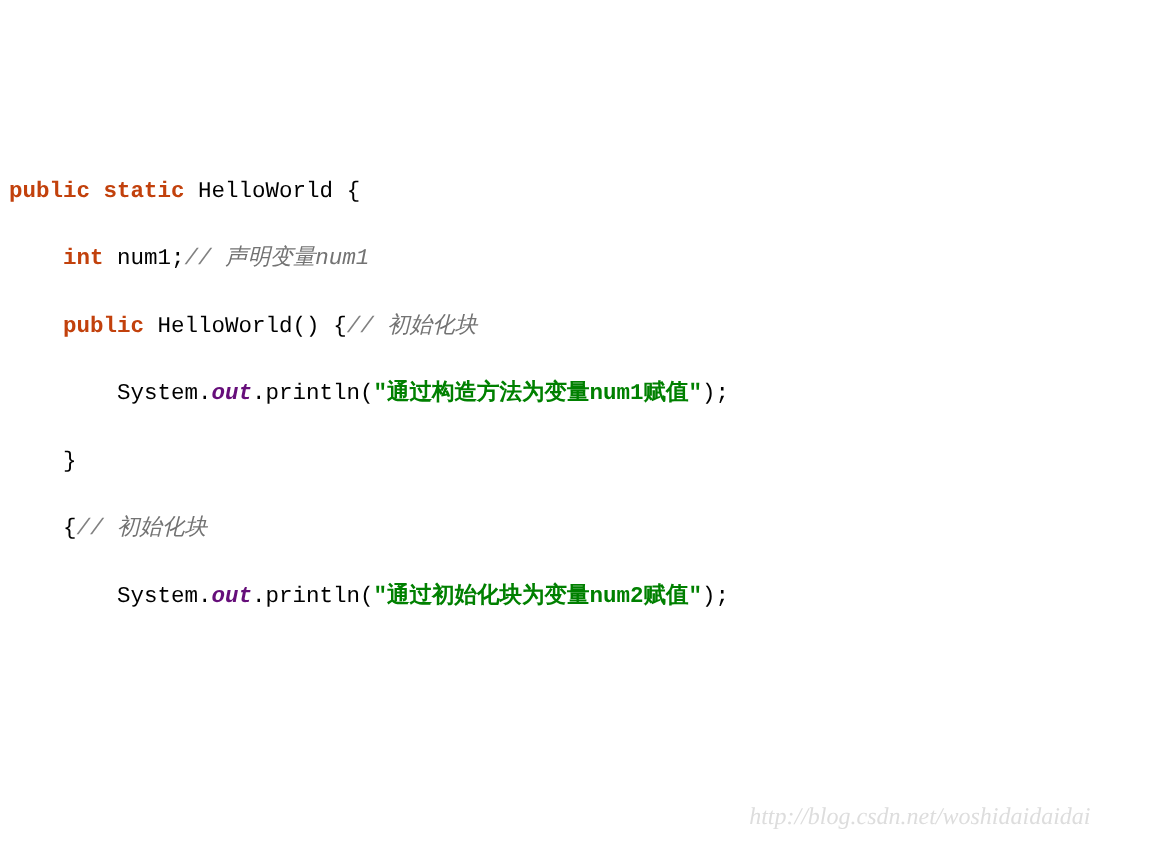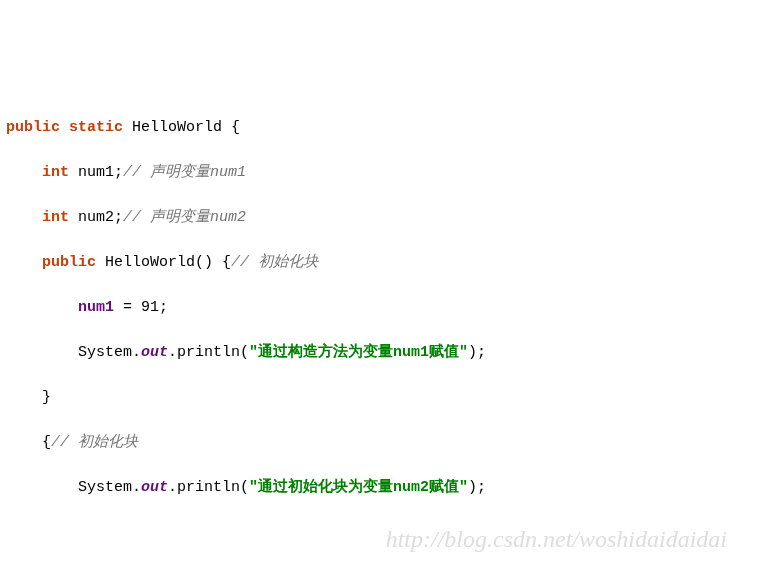--- a/index.html
+++ b/index.html
@@ -17,36 +17,34 @@
   .str { color: #008000; font-weight: bold; }
   .fld-n { color: #660e7a; font-weight: bold; }
   .sit { color: #660e7a; font-weight: bold; font-style: italic; }
   .watermark {
     position: fixed;
     bottom: 18px;
     right: 40px;
     color: #dddddd;
     font-family: "Times New Roman", serif;
     font-style: italic;
-    font-size: 24px;
+    font-size: 16px;
     pointer-events: none;
   }
   .line { display: block; }
 </style>
 </head>
 <body>
 
 
 
 <div>
 <span class="line"><span class="kw">public</span> <span class="kw">static</span> <span>HelloWorld</span> <span>{</span></span>
 <span class="line">    <span class="kw">int</span> <span>num1</span><span>;</span><span class="cm">// </span><span class="cm-var">声明变量num1</span></span>
-<span class="line">    <span class="kw">int</span> <span>num2</span><span>;</span><span class="cm">// </span><span class="cm-var">声明变量num2</span></span>
 <span class="line">    <span class="kw">public</span> <span>HelloWorld</span><span>()</span> <span>{</span><span class="cm">// </span><span class="cm-var">初始化块</span></span>
-<span class="line">        <span class="fld-n">num1</span><span> = 91;</span></span>
 <span class="line">        <span>System.</span><span class="sit">out</span><span>.println(</span><span class="str">"通过构造方法为变量num1赋值"</span><span>);</span></span>
 <span class="line">    <span>}</span></span>
 <span class="line">    <span>{</span><span class="cm">// </span><span class="cm-var">初始化块</span></span>
 <span class="line">        <span>System.</span><span class="sit">out</span><span>.println(</span><span class="str">"通过初始化块为变量num2赋值"</span><span>);</span></span>
 
 
 
 
 
 

